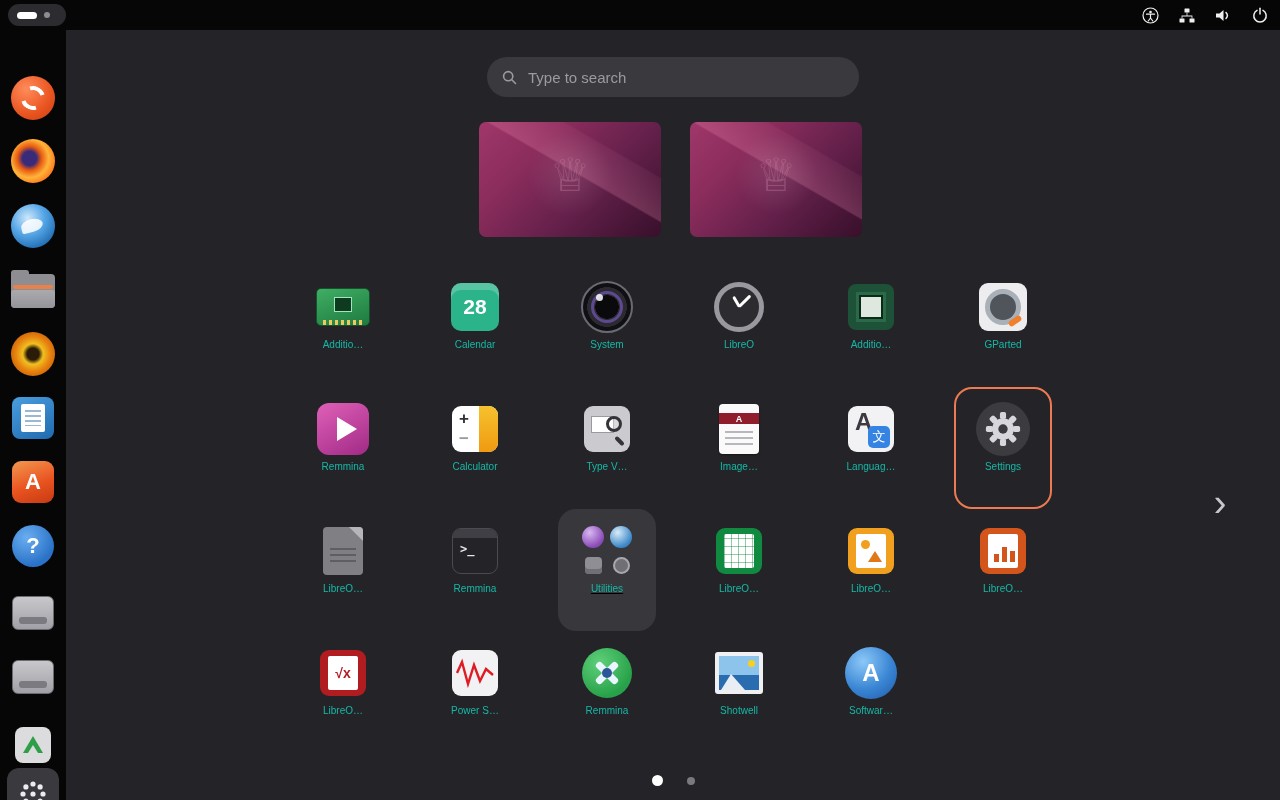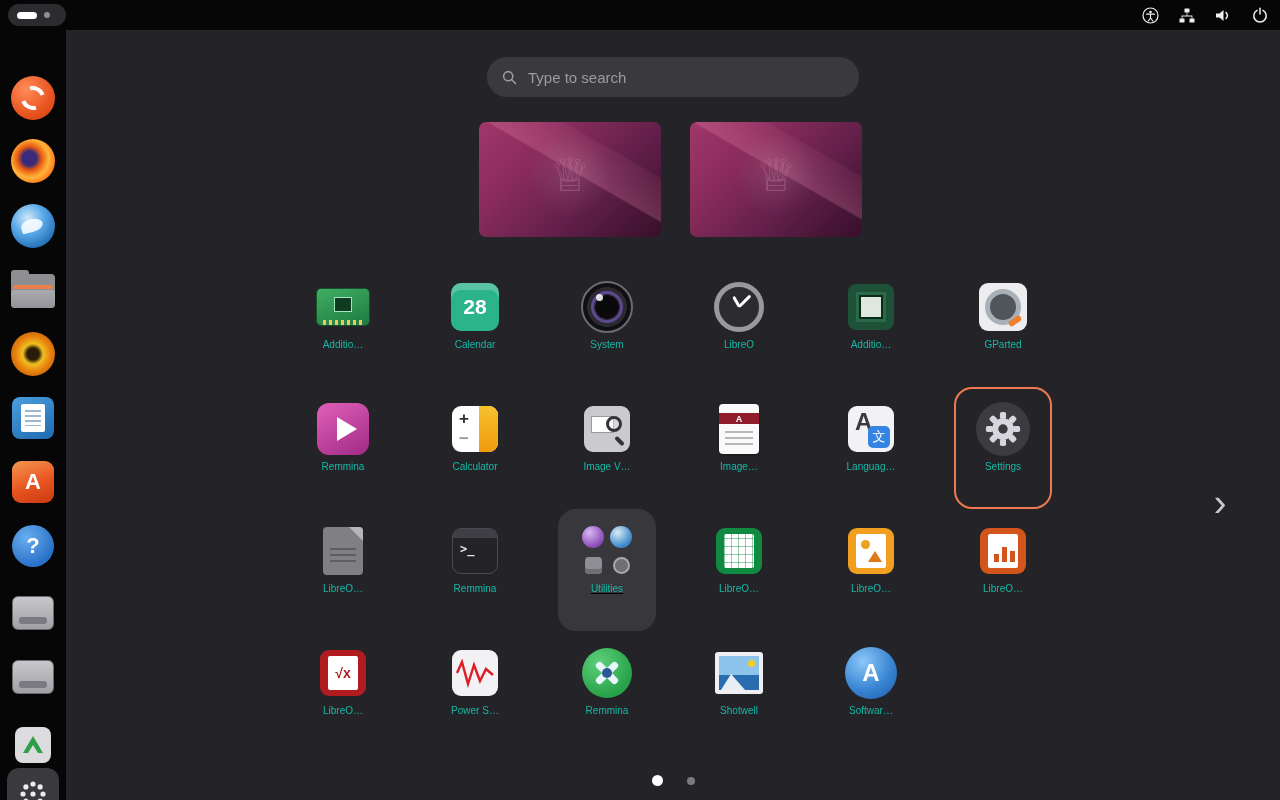--- a/index.html
+++ b/index.html
@@ -389,21 +389,21 @@
     </div>
 
     <div class="app">
       <div class="icon">
         <div class="imgv">
             <div class="imgv-photo"></div>
             <div class="imgv-lens"></div>
             <div class="imgv-handle"></div>
           </div>
       </div>
-      <div class="app-label">Image V…</div>
+      <div class="app-label">Type V…</div>
     </div>
 
     <div class="app">
       <div class="icon">
         <div class="docv">
             <div class="docv-band">
               <span>A</span>
             </div>
             <div class="docv-lines"></div>
           </div>

